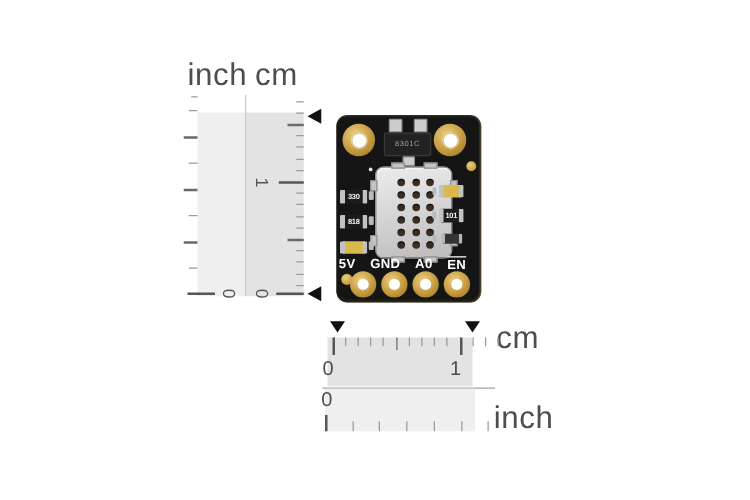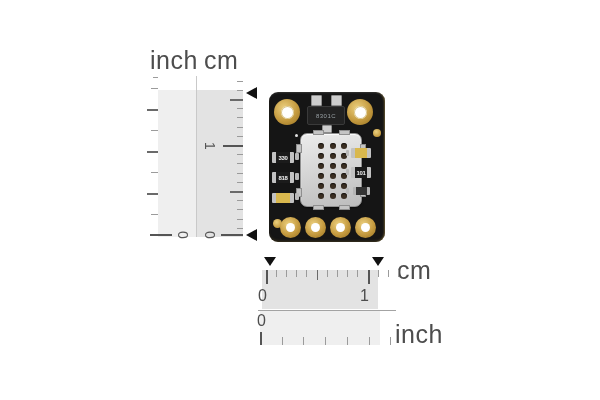--- a/index.html
+++ b/index.html
@@ -148,20 +148,26 @@
       <span>101</span>
     </div>
     <div class="smd-d" style="left:84px;top:95px;width:11px;height:8px;"></div>
     <div class="pad-s" style="left:77px;top:58px;width:3px;height:6px;"></div>
     <div class="pad-s" style="left:77px;top:77px;width:3px;height:6px;"></div>
     <div class="pad-s" style="left:77px;top:96px;width:3px;height:6px;"></div>
 
     <div class="via" style="left:104px;top:37px;width:8px;height:8px;"></div>
     <div class="via" style="left:4px;top:127px;width:9px;height:9px;"></div>
 
+    <div id="pin-row">
+      <span>5V</span>
+      <span>GND</span>
+      <span>A0</span>
+      <span class="pin-en">EN</span>
+    </div>
     <div id="board-holes">
         <div class="pin-hole" style="position: absolute; left: 11px; top: 125px;">
           <div class="bore"></div>
         </div>
         <div class="pin-hole" style="position: absolute; left: 36px; top: 125px;">
           <div class="bore"></div>
         </div>
         <div class="pin-hole" style="position: absolute; left: 61px; top: 125px;">
           <div class="bore"></div>
         </div>

